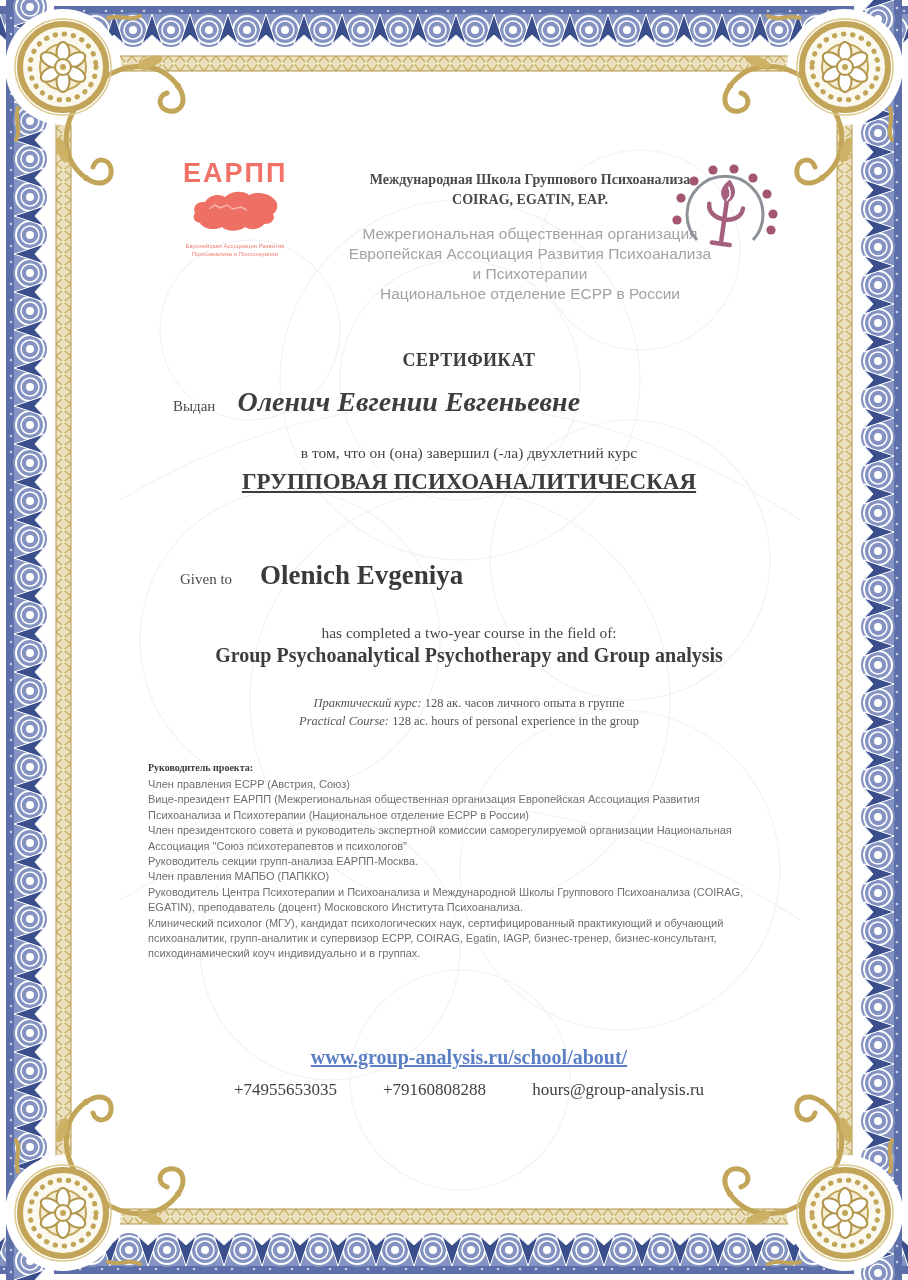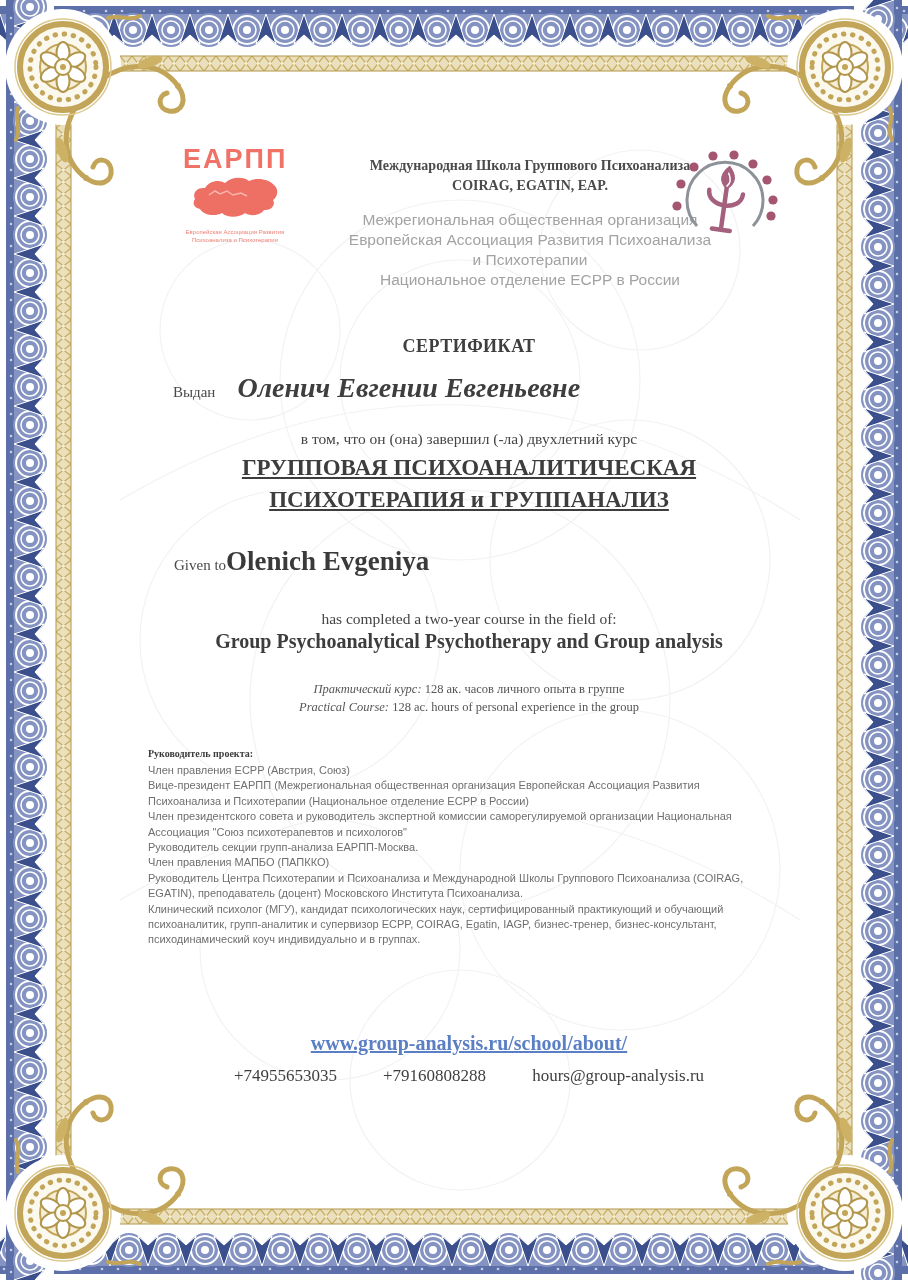--- a/index.html
+++ b/index.html
@@ -1,21 +1,21 @@
 <!DOCTYPE html>
 <html><head>
 <meta charset="utf-8">
 <style>
   html,body{margin:0;padding:0;background:#e9e9e9;}
   .page{position:relative;width:908px;height:1280px;background:#ffffff;overflow:hidden;
         font-family:"Liberation Sans","DejaVu Sans",sans-serif;}
   .layer{position:absolute;inset:0;}
   .watermark{z-index:0;}
   .border-layer{z-index:1;pointer-events:none;}
-  .content{z-index:2;}
+  .content{z-index:2;margin-top:14px;}
   .abs{position:absolute;}
   .serif{font-family:"Liberation Serif","DejaVu Serif",serif;}
   .center-band{left:150px;right:120px;text-align:center;}
 
   
   .logo-left{left:183px;top:146px;width:104px;text-align:center;}
   .earpp-word{font-weight:bold;font-size:27px;letter-spacing:2px;color:#f07166;line-height:1;}
   .earpp-sub{font-size:6px;color:#ef8176;line-height:1.25;margin-top:2px;}
   .hdr-center{left:332px;top:156px;width:396px;text-align:center;}
   .hdr-school{font-weight:bold;font-size:14px;color:#4a4a4a;line-height:1.45;}
@@ -23,21 +23,21 @@
   .logo-right{left:668px;top:142px;}
 
   
   .cert-title{top:336px;font-weight:bold;font-size:18px;letter-spacing:.5px;color:#3e3e3e;}
   .issued-row{left:173px;top:372px;display:flex;align-items:baseline;gap:22px;}
   .issued-label{font-size:15px;color:#4a4a4a;}
   .name-ru{font-weight:bold;font-style:italic;font-size:28px;color:#3e3e3e;}
   .completion-ru{top:430px;font-size:15.5px;color:#444;}
   .course-ru{top:452px;font-weight:bold;font-size:23px;color:#3d3d3d;line-height:1.4;}
   .course-ru span{text-decoration:underline;}
-  .given-row{left:174px;top:546px;display:flex;align-items:baseline;gap:0;justify-content:space-between;}
+  .given-row{left:180px;top:546px;display:flex;align-items:baseline;gap:28px;justify-content:space-between;}
   .given-label{font-size:15px;color:#4a4a4a;}
   .name-en{font-weight:bold;font-size:27px;color:#3a3a3a;}
   .completion-en{top:610px;font-size:15.5px;color:#444;}
   .course-en{top:630px;font-weight:bold;font-size:20px;color:#3d3d3d;}
   .practical{top:680px;font-size:12.5px;color:#555;line-height:1.45;}
   .practical .it{font-style:italic;}
 
   .project-head{left:148px;top:748px;width:620px;}
   .ph-heading{font-family:"Liberation Serif","DejaVu Serif",serif;font-weight:bold;
               font-size:10px;color:#3c3c3c;margin-bottom:4px;}
@@ -214,21 +214,20 @@
 
     <div class="abs issued-row">
       <span class="issued-label serif">Выдан</span>
       <span class="name-ru serif">Оленич Евгении Евгеньевне</span>
     </div>
 
     <div class="abs center-band completion-ru serif">в том, что он (она) завершил (-ла) двухлетний курс</div>
 
     <div class="abs center-band course-ru serif">
       <div><span>ГРУППОВАЯ ПСИХОАНАЛИТИЧЕСКАЯ</span></div>
-      <div><span>ПСИХОТЕРАПИЯ и ГРУППАНАЛИЗ</span></div>
     </div>
 
     <div class="abs given-row">
       <span class="given-label serif">Given to</span>
       <span class="name-en serif">Olenich Evgeniya</span>
     </div>
 
     <div class="abs center-band completion-en serif">has completed a two-year course in the field of:</div>
 
     <div class="abs center-band course-en serif">Group Psychoanalytical Psychotherapy and Group analysis</div>

